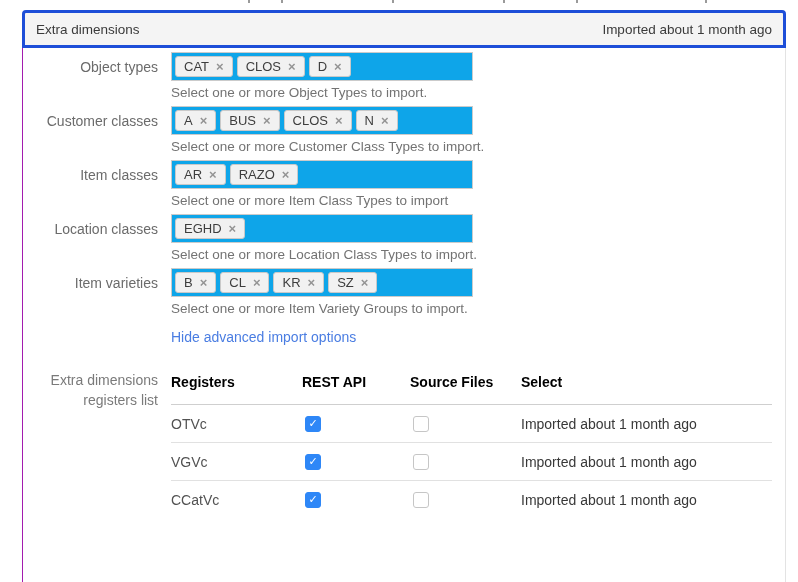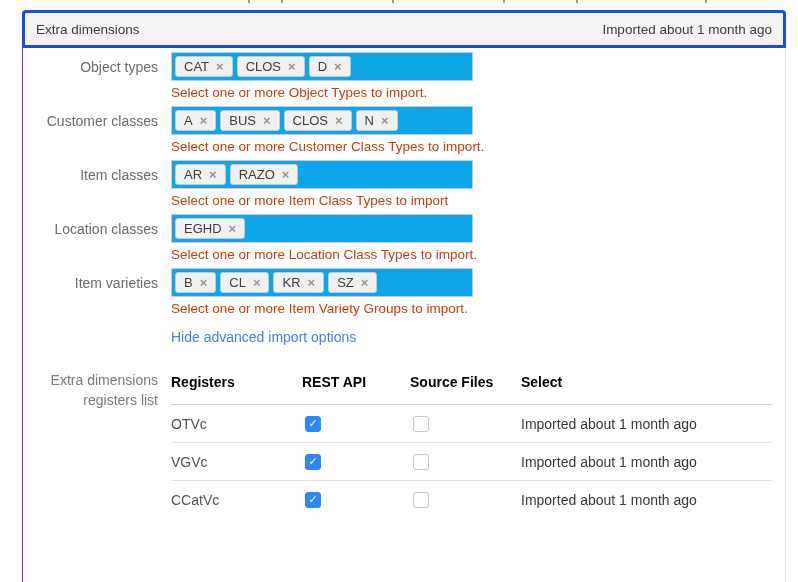--- a/index.html
+++ b/index.html
@@ -38,21 +38,21 @@
     align-items: flex-start; cursor: text;
   }
   .tag {
     background: #f1f1f1; border: 1px solid #c9c9c9; border-radius: 3px;
     color: #3d3d3d; font-size: 13px; line-height: 19px; padding: 0 8px;
     margin: 0 4px 3px 0; display: inline-flex; align-items: center; white-space: nowrap;
   }
   .tag-x {
     color: #939393; font-weight: bold; font-size: 13px; margin-left: 7px; cursor: pointer;
   }
-  .help { color: #c2410c; font-size: 13.5px; margin-top: 4px; white-space: nowrap; }
+  .help { color: #737373; font-size: 13.5px; margin-top: 4px; white-space: nowrap; }
 
   .adv-link-row { margin: 12px 0 0 148px; }
   .adv-link { color: #4a7de2; font-size: 14px; text-decoration: none; cursor: pointer; }
 
   .table-section { display: flex; margin-top: 15px; }
   .table-label {
     width: 135px; text-align: right; color: #7a7a7a; font-size: 14px;
     line-height: 1.45; padding-top: 9px; flex-shrink: 0;
   }
   table.registers { margin-left: 13px; width: 601px; border-collapse: collapse; table-layout: fixed; }

